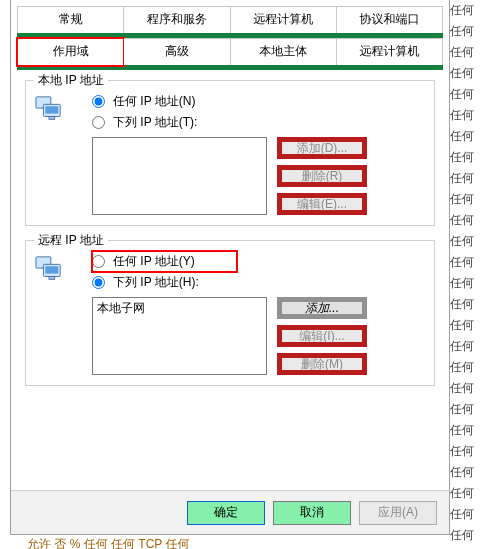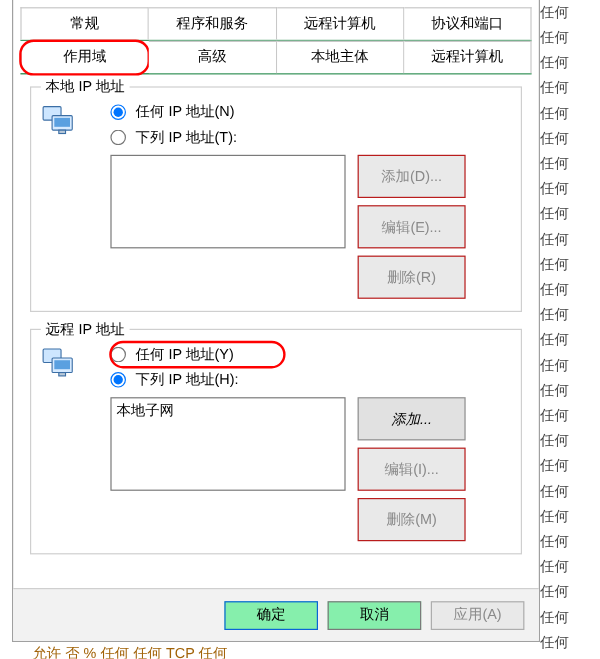--- a/index.html
+++ b/index.html
@@ -30,42 +30,41 @@
     width: 440px;
     height: 535px;
     background: #fff;
     border: 1px solid #a0a0a0;
     border-top: none;
   }
   
   .tab-rows { padding: 6px 6px 0 6px; }
   .tab-row {
     display: flex;
-    border-bottom: 1px solid #15803d;
+    border-bottom: 5px solid #15803d;
   }
   .tab {
     flex: 1;
     text-align: center;
     padding: 4px 2px 5px 2px;
     border: 1px solid #c8c8c8;
     border-bottom: none;
     background: #fff;
     font-size: 12px;
     position: relative;
   }
   .tab + .tab { border-left: none; }
   .tab.active {
     background: #fff;
     border-bottom: 1px solid #fff;
     margin-bottom: -1px;
   }
   .red-box {
     outline: 2px solid #ff0000;
     outline-offset: -1px;
-    border-radius: 11px;
   }
   
   .content-area { padding: 10px 14px 0 14px; }
   .groupbox {
     border: 1px solid #cfcfcf;
     padding: 10px 8px 10px 8px;
     margin-bottom: 14px;
     position: relative;
   }
   .groupbox-title {
@@ -98,37 +97,37 @@
   }
   .radio-row input { margin: 0 4px 0 0; }
   .list-and-btns {
     display: flex;
     align-items: flex-start;
     gap: 10px;
     margin-top: 4px;
     margin-left: 0;
   }
   .listbox {
-    width: 196px;
+    width: 175px;
     height: 78px;
     border: 1px solid #7a7a7a;
     background: #fff;
     padding: 2px 4px;
     font-size: 12px;
     overflow: hidden;
   }
   .btn-col {
     display: flex;
     flex-direction: column;
     gap: 6px;
   }
   .winbtn {
     width: 90px;
-    height: 36px;
-    border: 1px solid #b91c1c;
+    height: 22px;
+    border: 5px solid #b91c1c;
     background: #e9e9e9;
     font-size: 12px;
     display: flex;
     align-items: center;
     justify-content: center;
     color: #8a8a8a;
   }
   .winbtn.enabled {
     background: #e1e1e1;
     color: #000;
@@ -240,22 +239,22 @@
             <span>任何 IP 地址(N)</span>
           </label>
           <label class="radio-row">
             <input type="radio" name="local" style="">
             <span>下列 IP 地址(T):</span>
           </label>
           <div class="list-and-btns">
             <div class="listbox"></div>
             <div class="btn-col">
               <div class="winbtn">添加(D)...</div>
+              <div class="winbtn">删除(R)</div>
               <div class="winbtn">编辑(E)...</div>
-              <div class="winbtn">删除(R)</div>
             </div>
           </div>
         </div>
       </div>
     </div>
 
     <div class="groupbox">
       <div class="groupbox-title">远程 IP 地址</div>
       <div class="group-body">
         <div class="icon-cell">

